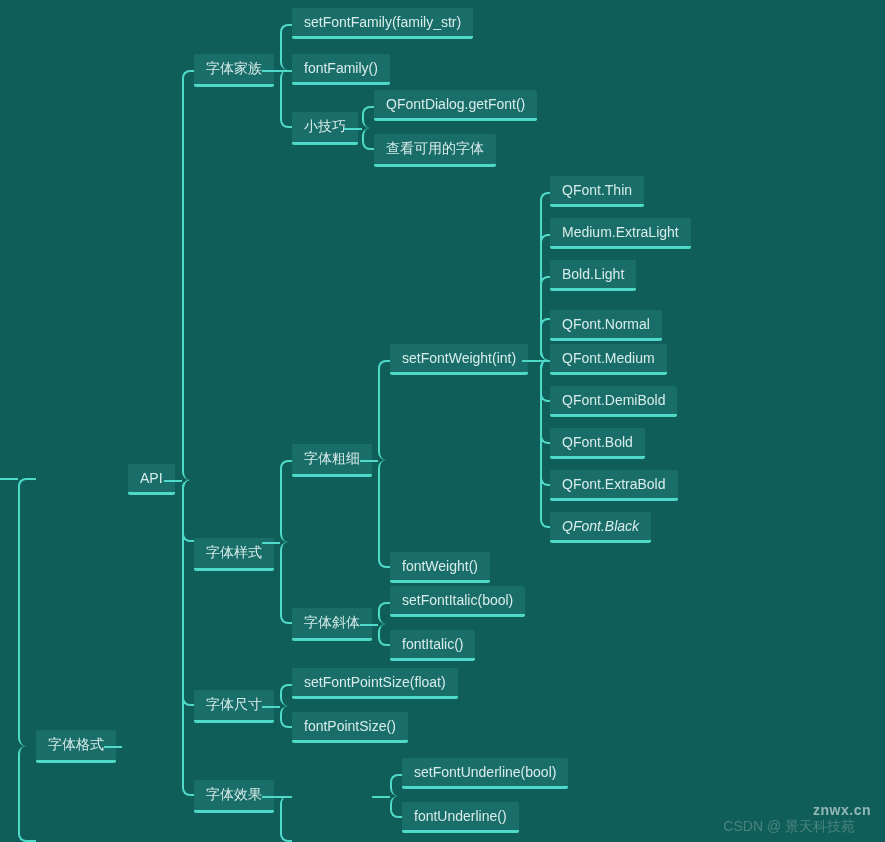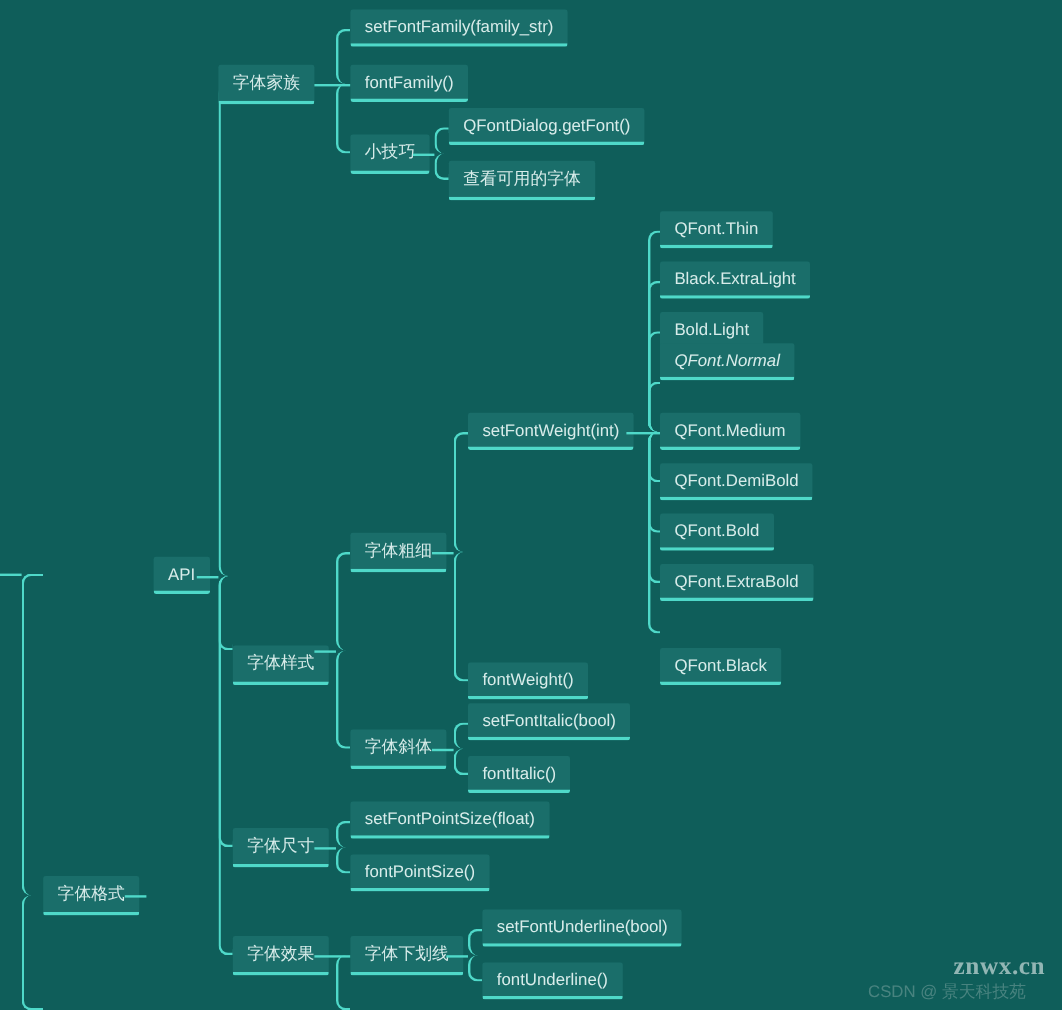--- a/index.html
+++ b/index.html
@@ -40,23 +40,22 @@
     position: absolute;
     height: 0;
     border-top: 2px solid #4fd9c9;
   }
   .watermark-r {
     position: absolute;
     right: 14px;
     bottom: 24px;
     color: rgba(255,255,255,0.55);
     font-weight: bold;
-    font-size: 21px;
+    font-size: 14px;
     letter-spacing: 0.5px;
-    font-family: Liberation Serif, serif;
   }
   .watermark-c {
     position: absolute;
     right: 30px;
     bottom: 6px;
     color: rgba(180,200,198,0.35);
     font-size: 14px;
   }
 </style>
 </head>
@@ -72,21 +71,21 @@
   <div class="hline" style="left:104px; top:746px; width:18px;"></div>
 
   <div class="node" style="left:128px; top:464px;">API</div>
   <div class="hline" style="left:164px; top:480px; width:18px;"></div>
 
   <div class="conn top" style="left:182px; top:70px;  width:12px; height:410px;"></div>
   <div class="conn bot" style="left:182px; top:480px; width:12px; height:62px;"></div>
   <div class="conn bot" style="left:182px; top:480px; width:12px; height:226px;"></div>
   <div class="conn bot" style="left:182px; top:480px; width:12px; height:316px;"></div>
 
-  <div class="node" style="left:182px; top:54px;">字体家族</div>
+  <div class="node" style="left:194px; top:54px;">字体家族</div>
   <div class="hline" style="left:262px; top:70px; width:18px;"></div>
   <div class="conn top" style="left:280px; top:24px;  width:12px; height:46px;"></div>
   <div class="conn bot" style="left:280px; top:70px;  width:12px; height:58px;"></div>
   <div class="hline" style="left:280px; top:70px; width:12px;"></div>
 
   <div class="node" style="left:292px; top:8px;">setFontFamily(family_str)</div>
   <div class="node" style="left:292px; top:54px;">fontFamily()</div>
 
   <div class="node" style="left:292px; top:112px;">小技巧</div>
   <div class="hline" style="left:344px; top:128px; width:18px;"></div>
@@ -113,49 +112,48 @@
   <div class="conn top" style="left:540px; top:234px; width:10px; height:126px;"></div>
   <div class="conn top" style="left:540px; top:276px; width:10px; height:84px;"></div>
   <div class="conn top" style="left:540px; top:318px; width:10px; height:42px;"></div>
   <div class="hline" style="left:540px; top:360px; width:10px;"></div>
   <div class="conn bot" style="left:540px; top:360px; width:10px; height:42px;"></div>
   <div class="conn bot" style="left:540px; top:360px; width:10px; height:84px;"></div>
   <div class="conn bot" style="left:540px; top:360px; width:10px; height:126px;"></div>
   <div class="conn bot" style="left:540px; top:360px; width:10px; height:168px;"></div>
 
   <div class="node" style="left:550px; top:176px;">QFont.Thin</div>
-  <div class="node" style="left:550px; top:218px;">Black.ExtraLight</div>
+  <div class="node" style="left:550px; top:218px;">Medium.ExtraLight</div>
   <div class="node" style="left:550px; top:260px;">Bold.Light</div>
-  <div class="node" style="left:550px; top:286px;font-style:italic;">QFont.Normal</div>
+  <div class="node" style="left:550px; top:310px;">QFont.Normal</div>
   <div class="node" style="left:550px; top:344px;">QFont.Medium</div>
   <div class="node" style="left:550px; top:386px;">QFont.DemiBold</div>
   <div class="node" style="left:550px; top:428px;">QFont.Bold</div>
   <div class="node" style="left:550px; top:470px;">QFont.ExtraBold</div>
-  <div class="node" style="left:550px; top:540px;">QFont.Black</div>
+  <div class="node" style="left:550px; top:512px;font-style:italic;">QFont.Black</div>
 
   <div class="node" style="left:292px; top:608px;">字体斜体</div>
   <div class="hline" style="left:360px; top:624px; width:18px;"></div>
   <div class="conn top" style="left:378px; top:602px; width:12px; height:22px;"></div>
   <div class="conn bot" style="left:378px; top:624px; width:12px; height:22px;"></div>
   <div class="node" style="left:390px; top:586px;">setFontItalic(bool)</div>
   <div class="node" style="left:390px; top:630px;">fontItalic()</div>
 
   <div class="node" style="left:194px; top:690px;">字体尺寸</div>
   <div class="hline" style="left:262px; top:706px; width:18px;"></div>
   <div class="conn top" style="left:280px; top:684px; width:12px; height:22px;"></div>
   <div class="conn bot" style="left:280px; top:706px; width:12px; height:22px;"></div>
   <div class="node" style="left:292px; top:668px;">setFontPointSize(float)</div>
   <div class="node" style="left:292px; top:712px;">fontPointSize()</div>
 
   <div class="node" style="left:194px; top:780px;">字体效果</div>
   <div class="hline" style="left:262px; top:796px; width:18px;"></div>
   <div class="conn bot" style="left:280px; top:796px; width:12px; height:46px;"></div>
   <div class="hline" style="left:280px; top:796px; width:12px;"></div>
 
-  <div class="node" style="left:292px; top:780px;">字体下划线</div>
   <div class="hline" style="left:372px; top:796px; width:18px;"></div>
   <div class="conn top" style="left:390px; top:774px; width:12px; height:22px;"></div>
   <div class="conn bot" style="left:390px; top:796px; width:12px; height:22px;"></div>
   <div class="node" style="left:402px; top:758px;">setFontUnderline(bool)</div>
   <div class="node" style="left:402px; top:802px;">fontUnderline()</div>
 
   <div class="watermark-r">znwx.cn</div>
   <div class="watermark-c">CSDN @ 景天科技苑</div>
 </div>
 

